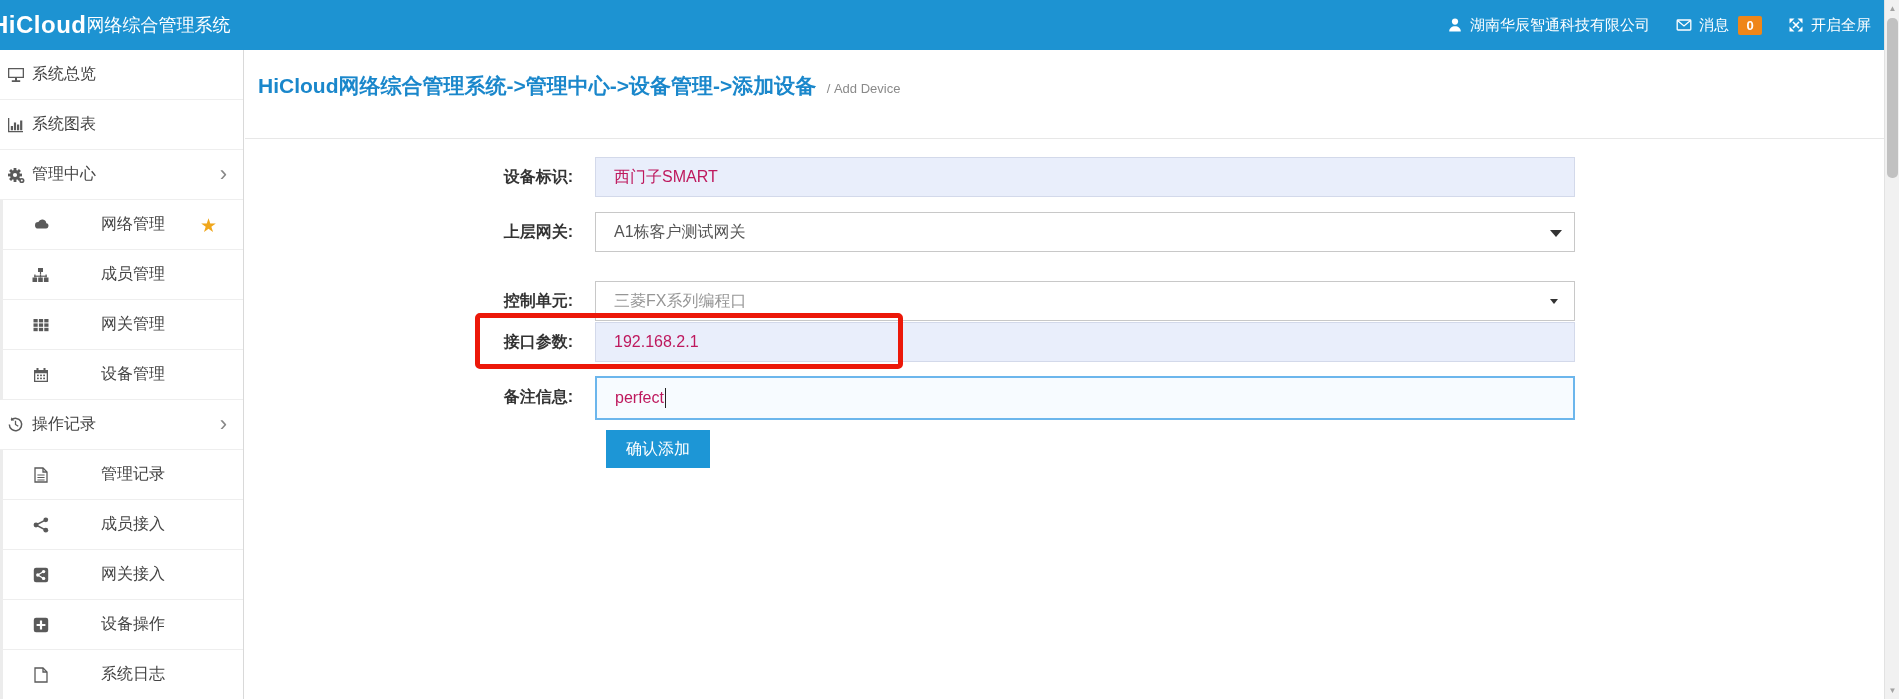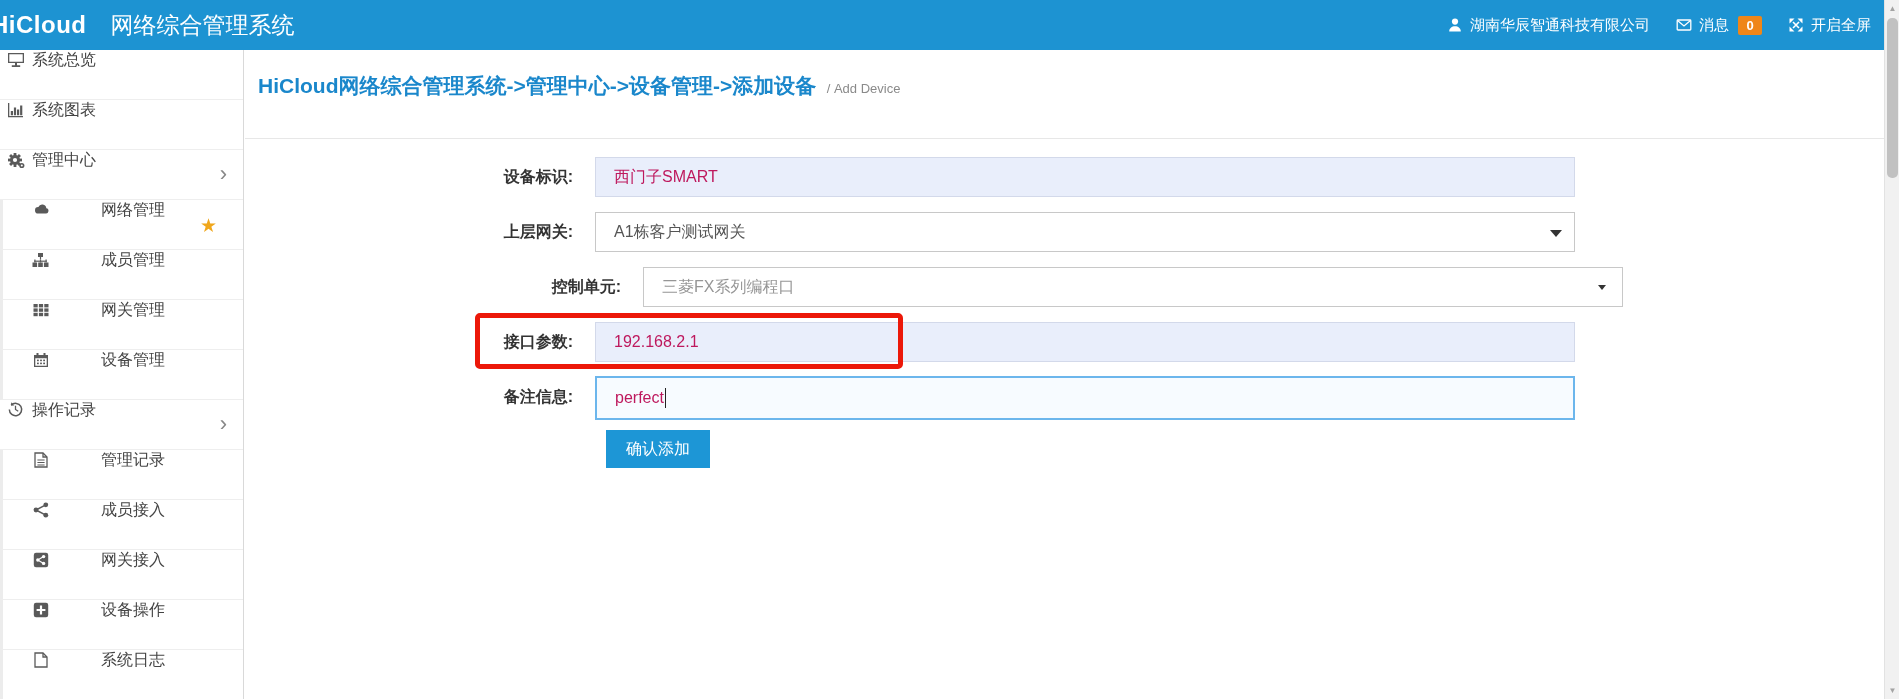--- a/index.html
+++ b/index.html
@@ -4,37 +4,37 @@
 <style>
   * { margin:0; padding:0; box-sizing:border-box; }
   html,body { width:1899px; height:699px; overflow:hidden; background:#fff;
     font-family:"Liberation Sans","DejaVu Sans",sans-serif; }
   .stage { position:relative; width:1899px; height:699px; background:#fff; }
 
   
   .header { position:absolute; left:0; top:0; width:1899px; height:50px; background:#1d93d2; color:#fff; }
   .logo { position:absolute; left:-9px; top:0; height:50px; display:flex; align-items:center; white-space:nowrap; }
   .logo-main { font-size:24px; font-weight:bold; letter-spacing:0.5px; }
-  .logo-suffix { font-size:23px; margin-left:24px; }
+  .logo-suffix { font-size:18px; margin-left:0; }
   .header-right { position:absolute; right:28px; top:0; height:50px; display:flex; align-items:center; gap:26px; font-size:15px; }
   .hr-item { display:flex; align-items:center; gap:7px; cursor:pointer; white-space:nowrap; }
   .badge { display:inline-block; min-width:24px; padding:2px 7px; background:#ef8618; color:#fff;
     font-size:13px; font-weight:bold; text-align:center; border-radius:2px; margin-left:2px; }
   .hicon { width:16px; height:16px; display:inline-block; }
 
   
   .scrollbar { position:absolute; right:0; top:0; width:15px; height:699px; background:#f1f1f1; border-left:1px solid #e2e2e2; }
   .sb-btn { position:absolute; left:0; width:15px; height:17px; background:#f1f1f1; color:#a3a3a3;
     font-size:8px; text-align:center; line-height:17px; }
   .sb-up { top:0; } .sb-down { bottom:0; }
   .sb-thumb { position:absolute; left:2px; top:18px; width:11px; height:160px; background:#c1c1c1; border-radius:5px; }
 
   
   .sidebar { position:absolute; left:0; top:50px; width:244px; height:649px; background:#fff; border-right:1px solid #d9d9d9; }
-  .side-item { position:relative; height:50px; display:flex; align-items:flex-start; border-bottom:1px solid #eeeeee;
+  .side-item { position:relative; height:50px; display:flex; align-items:center; border-bottom:1px solid #eeeeee;
     color:#444; font-size:16px; cursor:pointer; background:#fff; }
   .side-item.lv1 { padding-left:6px; }
   .side-item.lv2 { padding-left:28px; border-left:3px solid #ececec;gap:44px; }
   .sicon { width:19px; height:19px; margin-right:7px; flex:0 0 auto; display:flex; align-items:center; justify-content:center; }
   .sicon svg { display:block; }
   .chevron { position:absolute; right:16px; top:50%; transform:translateY(-54%); color:#888; font-size:22px; line-height:1; }
   .star { position:absolute; right:26px; top:50%; transform:translateY(-50%); color:#f0a71c; font-size:19px; }
 
   
   .content { position:absolute; left:245px; top:50px; width:1639px; height:649px; background:#fff; }
@@ -54,21 +54,21 @@
   .field.filled { background:#e9eefb; border:1px solid #d3d9ea; }
   .field.selectbox { background:#fff; border:1px solid #c8c8c8; color:#555; position:relative; cursor:pointer; }
   .field.selectbox.muted { color:#969696; }
   .caret { position:absolute; top:50%; margin-top:-2px; width:0; height:0;
     border-left:6px solid transparent; border-right:6px solid transparent; border-top:7px solid #333; }
   .caret.big { right:12px; }
   .caret.small { right:16px; border-left-width:4px; border-right-width:4px; border-top-width:5px; }
   .field.focusedbox { background:#f7fbff; border:2px solid #6cb6ec; height:44px; margin-top:0; }
   .cursor-bar { display:inline-block; width:1.5px; height:20px; background:#222; margin-left:1px; vertical-align:middle; }
 
-  .row1 { top:106px; } .row2 { top:161px; } .row3 { top:216px;margin-left:48px; } .row4 { top:271px; } .row5 { top:326px; }
+  .row1 { top:106px; } .row2 { top:161px; } .row3 { top:230px; } .row4 { top:271px; } .row5 { top:326px; }
 
   .red-rect { position:absolute; left:230px; top:263px; width:428px; height:56px;
     border:5px solid #ec1809; border-radius:5px; pointer-events:none; z-index:5; }
 
   .submit-btn { position:absolute; left:361px; top:380px; width:104px; height:38px; background:#1d96d6;
     color:#fff; font-size:16px; border:none; cursor:pointer; font-family:"Liberation Sans","DejaVu Sans",sans-serif; }
 </style>
 </head>
 <body>
 

